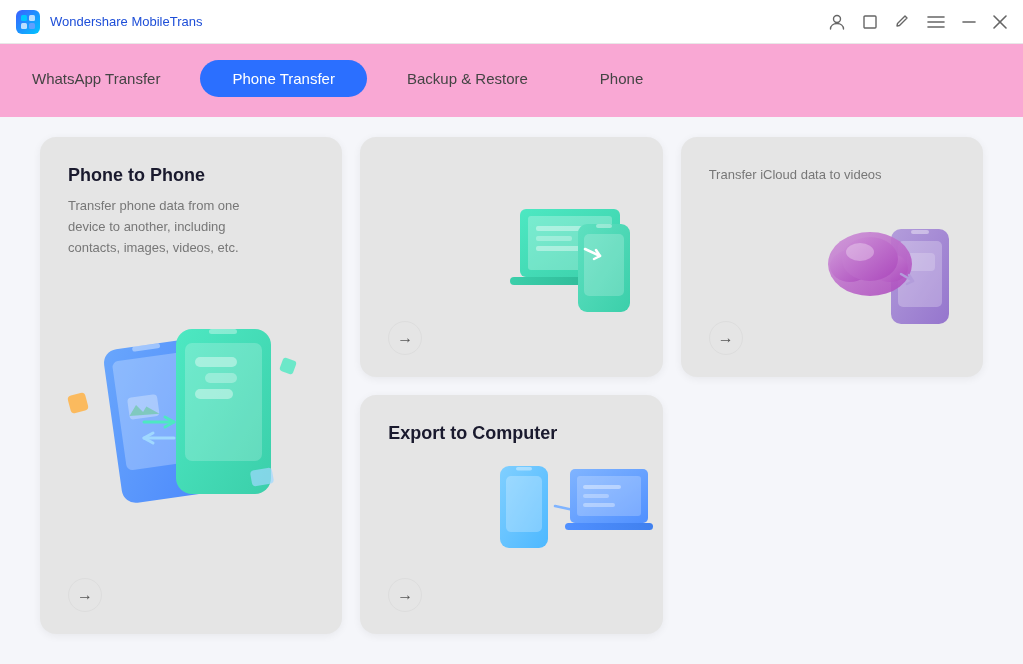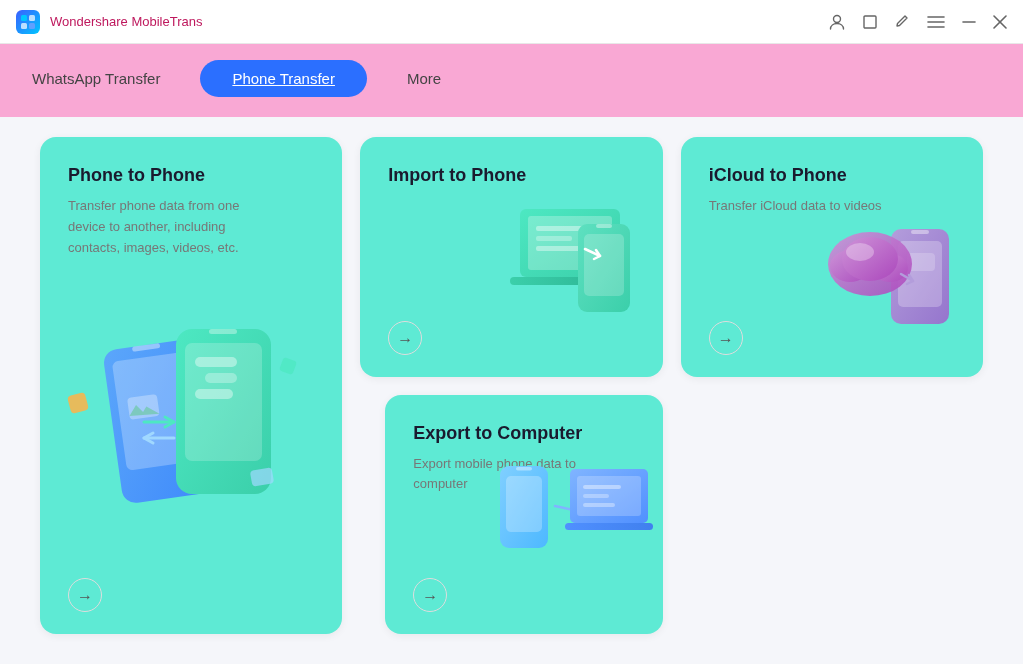--- a/index.html
+++ b/index.html
@@ -35,21 +35,21 @@
       background: linear-gradient(135deg, #3b5fff, #00c6ff);
       display: flex;
       align-items: center;
       justify-content: center;
       font-size: 12px;
       color: white;
       font-weight: bold;
     }
     .app-title {
       font-size: 13px;
-      color: #be185d;
+      color: #1d4ed8;
       font-weight: 500;
     }
     .titlebar-controls {
       display: flex;
       align-items: center;
       gap: 16px;
     }
     .titlebar-icon {
       color: #666;
       font-size: 16px;
@@ -74,37 +74,36 @@
       font-weight: 500;
       cursor: pointer;
       border: none;
       background: transparent;
       color: #444;
       transition: all 0.2s;
     }
     .nav-tab.active {
       background: #2b6fff;
       color: white;
-      text-decoration: underline;
     }
 
     
     .main-content {
       flex: 1;
       padding: 20px 40px 30px 40px;
       display: grid;
       grid-template-columns: 1fr 1fr 1fr;
       grid-template-rows: 1fr 1fr;
       gap: 18px;
       overflow: hidden;
     }
 
     
     .card {
-      background: #5eead4;
+      background: #e5e5e5;
       border-radius: 16px;
       padding: 28px 28px 20px 28px;
       position: relative;
       overflow: hidden;
       cursor: pointer;
       transition: box-shadow 0.2s;
       box-shadow: 0 2px 8px rgba(0,0,0,0.06);
     }
 
     .card-large {
@@ -188,21 +187,22 @@
           <line x1="1" y1="1" x2="13" y2="13" stroke="#666" stroke-width="1.6" stroke-linecap="round"></line>
           <line x1="13" y1="1" x2="1" y2="13" stroke="#666" stroke-width="1.6" stroke-linecap="round"></line>
         </svg>
     </span>
   </div>
 </div>
 
 <div class="nav-bar">
   <button class="nav-tab">WhatsApp Transfer</button>
   <button class="nav-tab active">Phone Transfer</button>
-  <button class="nav-tab">More</button>
+  <button class="nav-tab">Backup &amp; Restore</button>
+  <button class="nav-tab">Phone</button>
 </div>
 
 <div class="main-content">
 
   <div class="card card-large" style="grid-column:1; grid-row:1/3;">
     <div class="card-title">Phone to Phone</div>
     <div class="card-desc">Transfer phone data from one device to another, including contacts, images, videos, etc.</div>
 
     <div style="position:absolute; bottom:60px; left:0; right:0; display:flex; justify-content:center; align-items:flex-end; height:260px;">
       <svg width="280" height="260" viewBox="0 0 280 260" fill="none" xmlns="http://www.w3.org/2000/svg">
@@ -252,21 +252,20 @@
           </linearGradient>
         </defs>
       </svg>
     </div>
     <div class="card-arrow">
       <span>→</span>
     </div>
   </div>
 
   <div class="card" style="grid-column:2; grid-row:1;">
-    <div class="card-title">Import to Phone</div>
 
     <div style="position:absolute; right:8px; bottom:44px;">
       <svg width="165" height="135" viewBox="0 0 165 135" fill="none" xmlns="http://www.w3.org/2000/svg">
 
         <g transform="translate(20, 10)">
           <rect x="10" y="5" width="100" height="68" rx="6" fill="url(#laptopGrad)"></rect>
           <rect x="18" y="12" width="84" height="54" rx="3" fill="rgba(255,255,255,0.25)"></rect>
           <rect x="0" y="73" width="120" height="8" rx="4" fill="url(#laptopBase)"></rect>
 
           <rect x="26" y="22" width="50" height="5" rx="2" fill="rgba(255,255,255,0.4)"></rect>
@@ -297,21 +296,20 @@
           </linearGradient>
         </defs>
       </svg>
     </div>
     <div class="card-arrow">
       <span>→</span>
     </div>
   </div>
 
   <div class="card" style="grid-column:3; grid-row:1;">
-    <div class="card-title">iCloud to Phone</div>
     <div class="card-desc">Transfer iCloud data to videos</div>
 
     <div style="position:absolute; right:5px; bottom:44px;">
       <svg width="155" height="130" viewBox="0 0 155 130" fill="none" xmlns="http://www.w3.org/2000/svg">
 
         <g transform="translate(68, 30)">
           <rect x="0" y="0" width="58" height="95" rx="10" fill="url(#phoneGrad3)"></rect>
           <rect x="7" y="12" width="44" height="66" rx="5" fill="rgba(255,255,255,0.25)"></rect>
           <rect x="20" y="1" width="18" height="4" rx="2" fill="rgba(255,255,255,0.4)"></rect>
 
@@ -339,23 +337,22 @@
             <stop offset="100%" stop-color="#ab47bc"></stop>
           </linearGradient>
         </defs>
       </svg>
     </div>
     <div class="card-arrow">
       <span>→</span>
     </div>
   </div>
 
-  <div class="card" style="grid-column:2; grid-row:2;margin-left:25px;">
+  <div class="card" style="grid-column:2; grid-row:2;">
     <div class="card-title">Export to Computer</div>
-    <div class="card-desc">Export mobile phone data to computer</div>
 
     <div style="position:absolute; right:8px; bottom:44px;">
       <svg width="165" height="135" viewBox="0 0 165 135" fill="none" xmlns="http://www.w3.org/2000/svg">
 
         <g transform="translate(10, 15)">
           <rect x="0" y="0" width="48" height="82" rx="9" fill="url(#exportPhoneGrad)"></rect>
           <rect x="6" y="10" width="36" height="56" rx="5" fill="rgba(255,255,255,0.25)"></rect>
           <rect x="16" y="1" width="16" height="3.5" rx="1.75" fill="rgba(255,255,255,0.4)"></rect>
         </g>
 

